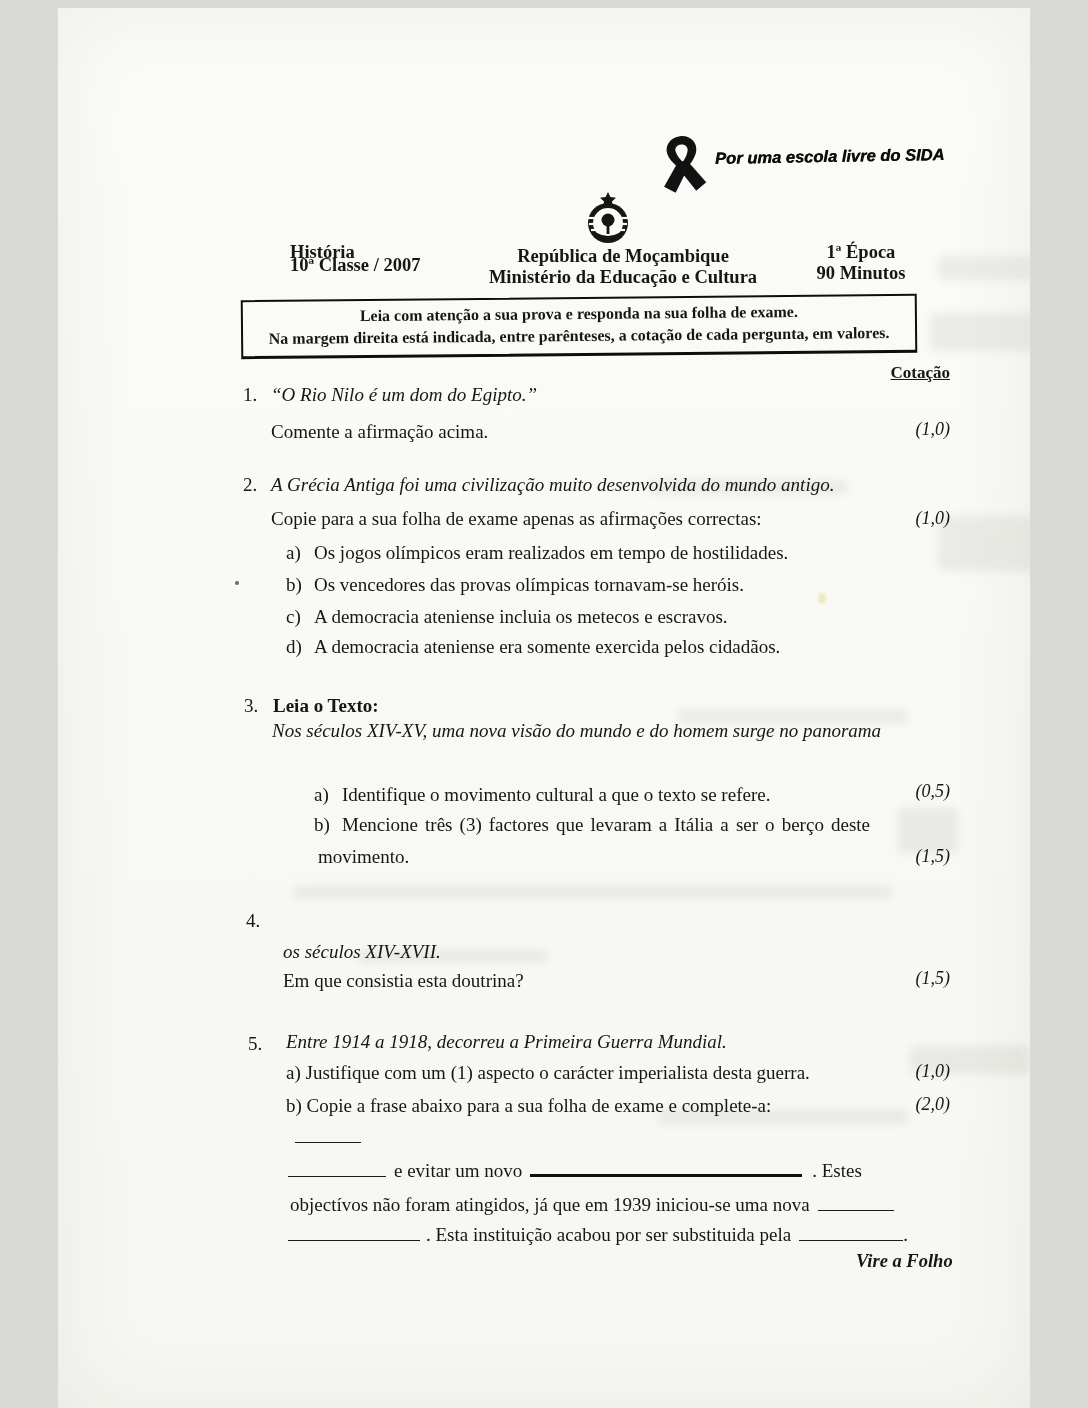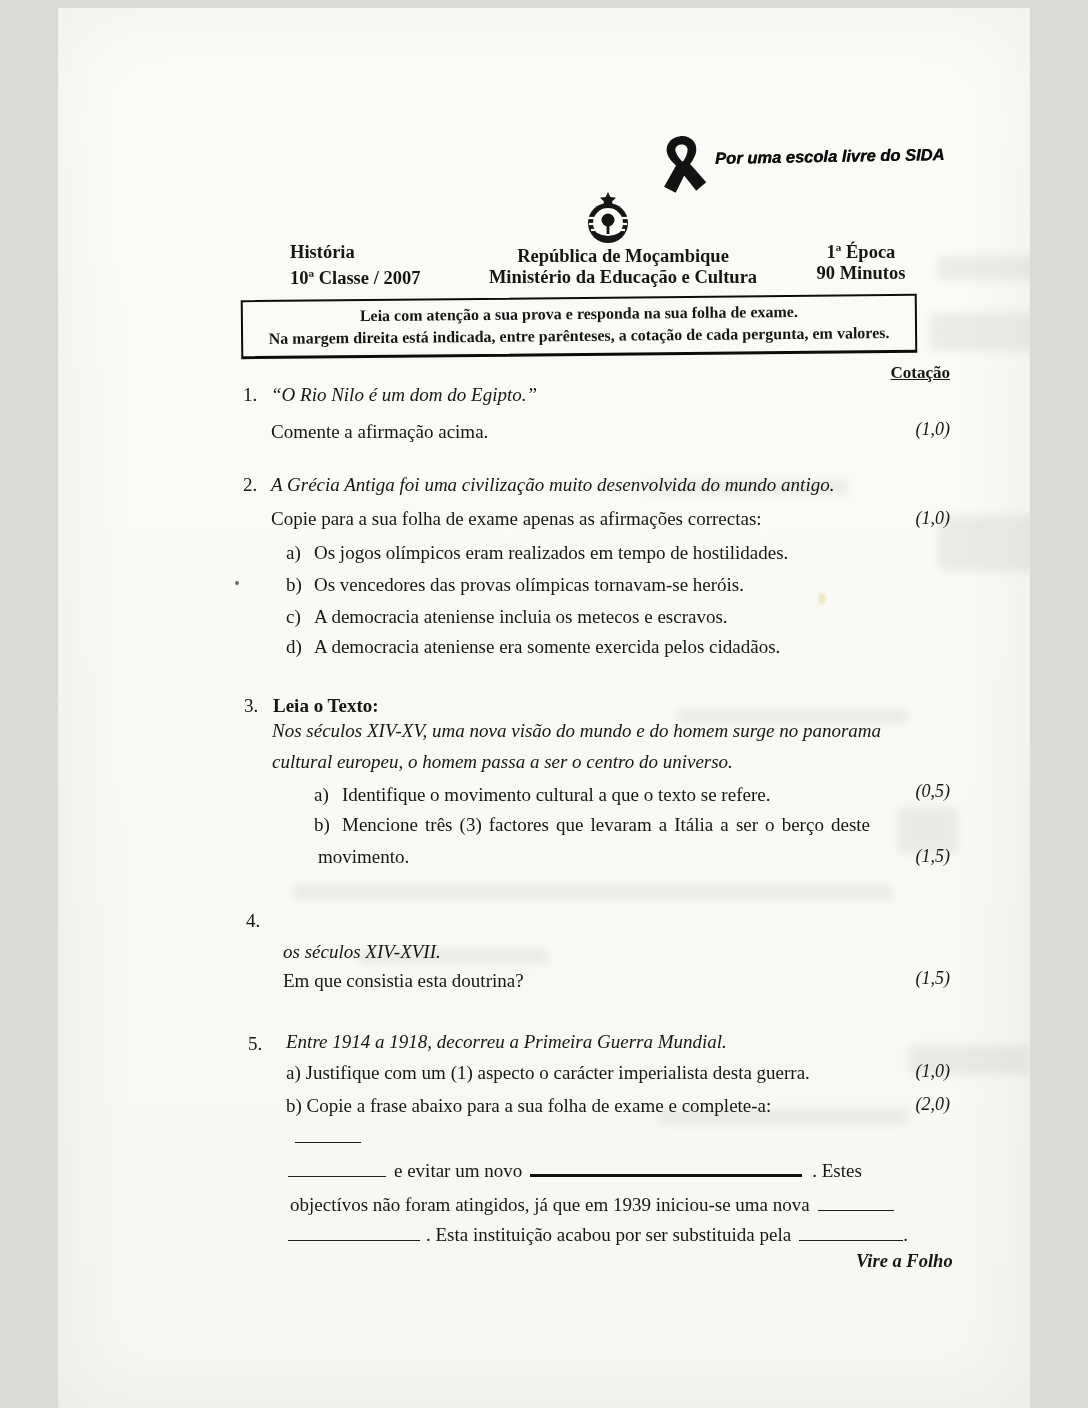--- a/index.html
+++ b/index.html
@@ -98,21 +98,21 @@
         <line x1="5" y1="38" x2="11" y2="38"></line>
           <line x1="33" y1="38" x2="39" y2="38"></line>
       </g>
       <circle cx="22" cy="28" r="6.5" fill="#161616"></circle>
       <rect x="20.6" y="34" width="2.8" height="8" fill="#161616"></rect>
       <path d="M11 41 Q22 47 33 41 L33 45 Q22 51 11 45 Z" fill="#161616"></path>
     </svg>
   </div>
 
   <div class="hdr" style="left:232px; top:234px;">História</div>
-  <div class="hdr" style="left:232px; top:260px;">10ª Classe / 2007</div>
+  <div class="hdr" style="left:232px; top:247px;">10ª Classe / 2007</div>
   <div class="hdr hdr-center" style="top:259px;">Ministério da Educação e Cultura</div>
   <div class="hdr hdr-center" style="top:238px;">República de Moçambique</div>
   <div class="hdr hdr-right" style="top:234px;">1ª Época</div>
   <div class="hdr hdr-right" style="top:255px;">90 Minutos</div>
 
   <div class="notice-box">
     <div>Leia com atenção a sua prova e responda na sua folha de exame.</div>
     <div>Na margem direita está indicada, entre parênteses, a cotação de cada pergunta, em valores.</div>
   </div>
 
@@ -132,21 +132,20 @@
   <div class="line" style="left:228px; top:566px;">b)</div>
   <div class="line" style="left:256px; top:566px;">Os vencedores das provas olímpicas tornavam-se heróis.</div>
   <div class="line" style="left:228px; top:598px;">c)</div>
   <div class="line" style="left:256px; top:598px;">A democracia ateniense incluia os metecos e escravos.</div>
   <div class="line" style="left:228px; top:628px;">d)</div>
   <div class="line" style="left:256px; top:628px;">A democracia ateniense era somente exercida pelos cidadãos.</div>
 
   <div class="line" style="left:186px; top:687px;">3.</div>
   <div class="line b" style="left:215px; top:687px;">Leia o Texto:</div>
   <div class="line it" style="left:214px; top:712px;">Nos séculos XIV-XV, uma nova visão do mundo e do homem surge no panorama</div>
-  <div class="line it" style="left:214px; top:743px;">cultural europeu, o homem passa a ser o centro do universo.</div>
   <div class="line" style="left:256px; top:776px;">a)</div>
   <div class="line" style="left:284px; top:776px;">Identifique o movimento cultural a que o texto se refere.</div>
   <div class="mark" style="top:773px;">(0,5)</div>
   <div class="line" style="left:256px; top:806px;">b)</div>
   <div class="justline" style="left:284px; top:806px; width:528px;">Mencione três (3) factores que levaram a Itália a ser o berço deste</div>
   <div class="line" style="left:260px; top:838px;">movimento.</div>
   <div class="mark" style="top:838px;">(1,5)</div>
 
   <div class="line" style="left:188px; top:902px;">4.</div>
   <div class="line it" style="left:225px; top:933px;">os séculos XIV-XVII.</div>

